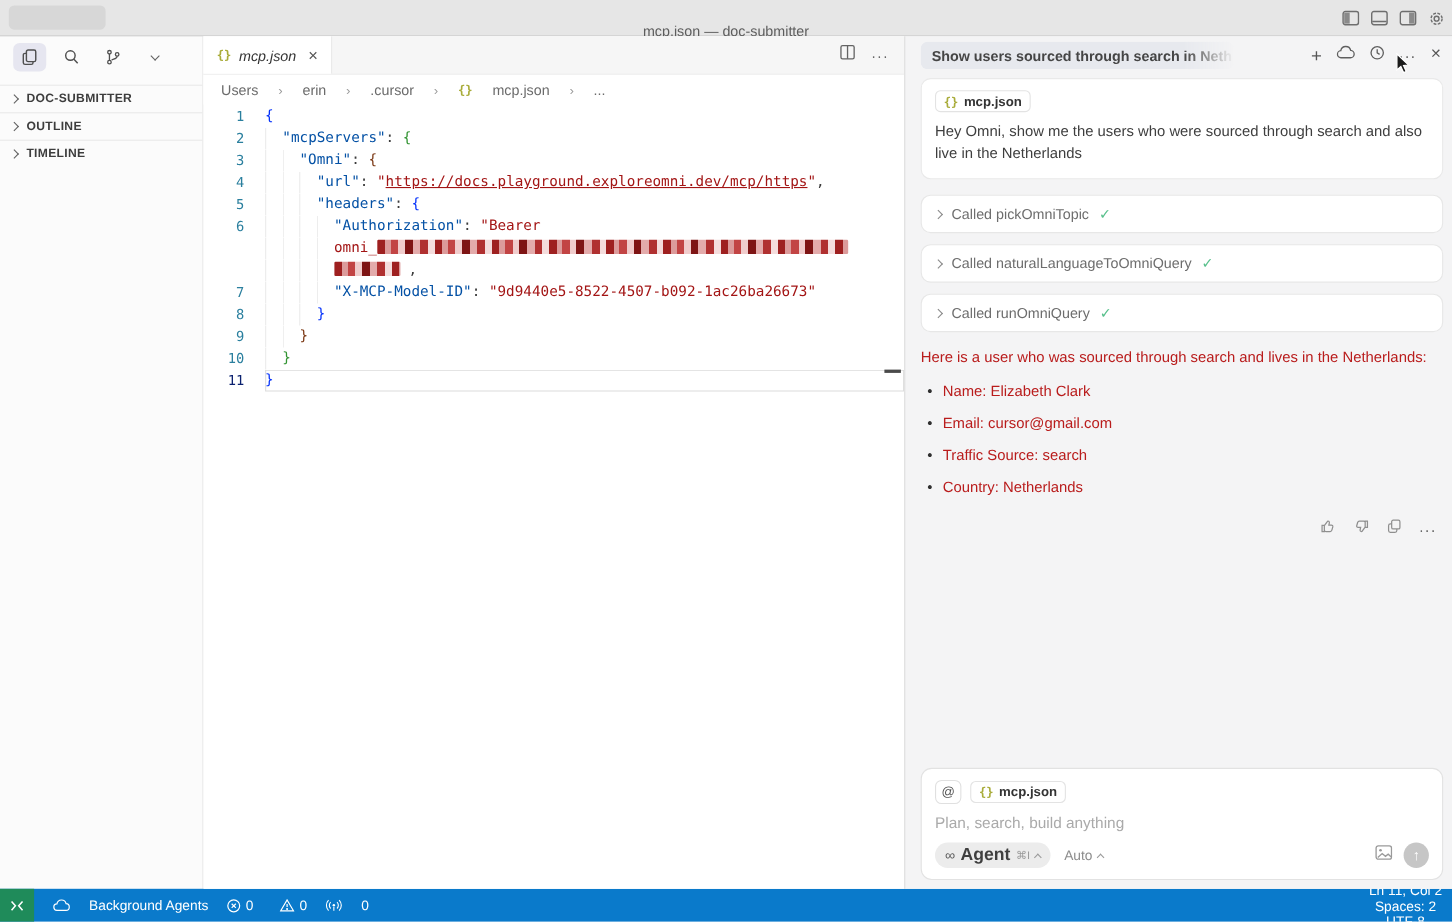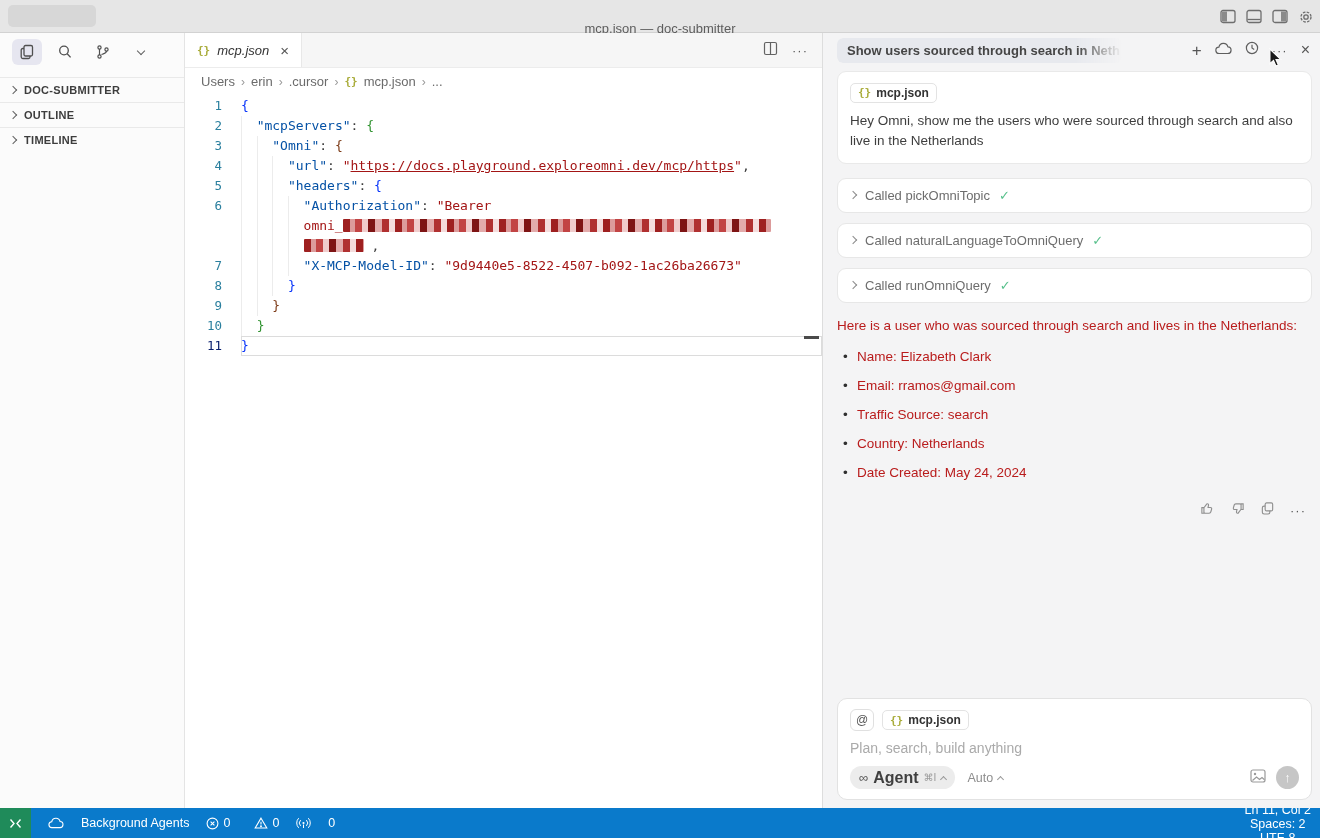--- a/index.html
+++ b/index.html
@@ -28,21 +28,21 @@
   .chev.down { transform:rotate(45deg); margin-top:-3px; }
 
   
   .editor-col { flex:1; display:flex; flex-direction:column; background:#fff; position:relative; min-width:0; }
   .tabbar { height:35px; background:#f6f6f6; display:flex; align-items:stretch; border-bottom:1px solid #ececec; }
   .tab { background:#fff; display:flex; align-items:center; gap:7px; padding:0 12px; border-right:1px solid #e8e8e8; }
   .json-ic { color:#a9ac3a; font-weight:bold; font-size:11px; font-family:"DejaVu Sans Mono", monospace; }
   .tab-label { font-size:13px; font-style:italic; color:#333; }
   .tab-close { color:#555; font-size:15px; margin-left:4px; cursor:default; }
   .tabbar-actions { margin-left:auto; display:flex; align-items:center; gap:14px; padding:0 14px; color:#636363; }
-  .breadcrumb { height:27px; display:flex; align-items:center; gap:6px; padding:0 16px; font-size:13px; color:#6b6b6b; background:#fff; }
+  .breadcrumb { height:27px; display:flex; align-items:center; gap:18px; padding:0 16px; font-size:13px; color:#6b6b6b; background:#fff; }
   .bc-sep { color:#9a9a9a; font-size:12px; }
   .code-area { flex:1; position:relative; padding-top:1px; font-family:"DejaVu Sans Mono", monospace; font-size:13px; }
   .cl { display:flex; height:20px; line-height:20px; }
   .ln { width:56px; text-align:right; padding-right:19px; color:#2a7f9e; flex:0 0 56px; font-size:12.5px; }
   .cl.active .ln { color:#0b216f; }
   .code { white-space:pre; flex:1; }
   .cl.active .code { box-shadow:inset 0 0 0 1px #dcdcdc; }
   .gd { display:inline-block; width:2ch; height:20px; box-shadow:inset 1px 0 0 #ececec; vertical-align:top; }
   .tk-k { color:#0451a5; } .tk-s { color:#a31515; } .tk-su { color:#a31515; text-decoration:underline; }
   .tk-p { color:#3b3b3b; }
@@ -309,24 +309,23 @@
               <span class="chev"></span>
               <span>Called runOmniQuery</span>
               <span class="tool-check">✓</span>
             </div>
           </div>
 
         <div class="answer">
           <div>Here is a user who was sourced through search and lives in the Netherlands:</div>
           <ul class="answer-list" id="answer-bullets">
               <li>Name: Elizabeth Clark</li>
-              <li>Email: rramos@gmail.com</li>
+              <li>Email: cursor@gmail.com</li>
               <li>Traffic Source: search</li>
               <li>Country: Netherlands</li>
-              <li>Date Created: May 24, 2024</li>
             </ul>
         </div>
 
         <div class="feedback-row">
           <span><svg width="15" height="15" viewBox="0 0 16 16" fill="none" stroke="#8f8f8f" stroke-width="1.2">
                 <path d="M2 7h2.2v6H2zM4.2 12.2c.3.5.9.8 1.5.8h4.1c.8 0 1.5-.5 1.7-1.3l.9-3.1c.2-.9-.4-1.7-1.3-1.7H8.6l.5-2.4c.1-.7-.3-1.4-1-1.5-.5-.1-1 .2-1.2.6L4.2 7.2"></path>
               </svg></span>
           <span><svg width="15" height="15" viewBox="0 0 16 16" fill="none" stroke="#8f8f8f" stroke-width="1.2" transform="rotate(180)">
                 <path d="M2 7h2.2v6H2zM4.2 12.2c.3.5.9.8 1.5.8h4.1c.8 0 1.5-.5 1.7-1.3l.9-3.1c.2-.9-.4-1.7-1.3-1.7H8.6l.5-2.4c.1-.7-.3-1.4-1-1.5-.5-.1-1 .2-1.2.6L4.2 7.2"></path>
               </svg></span>

